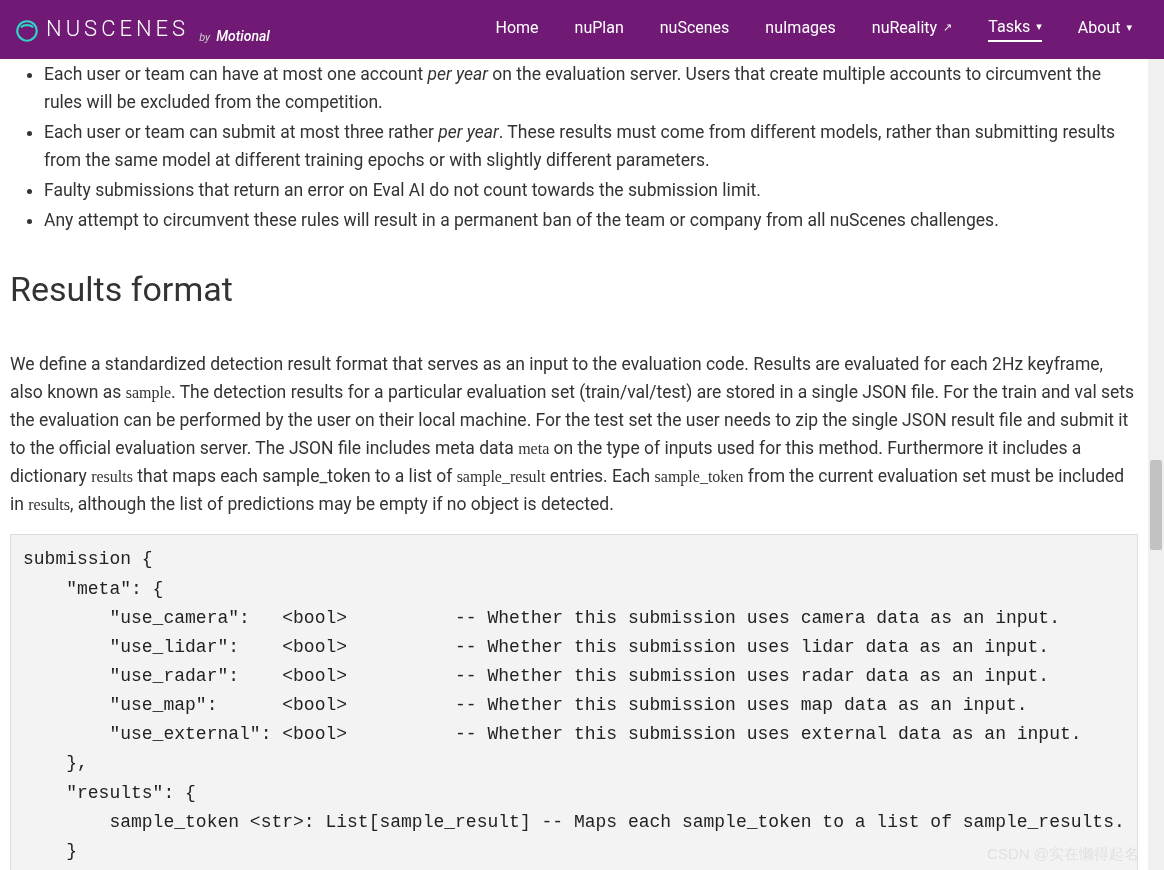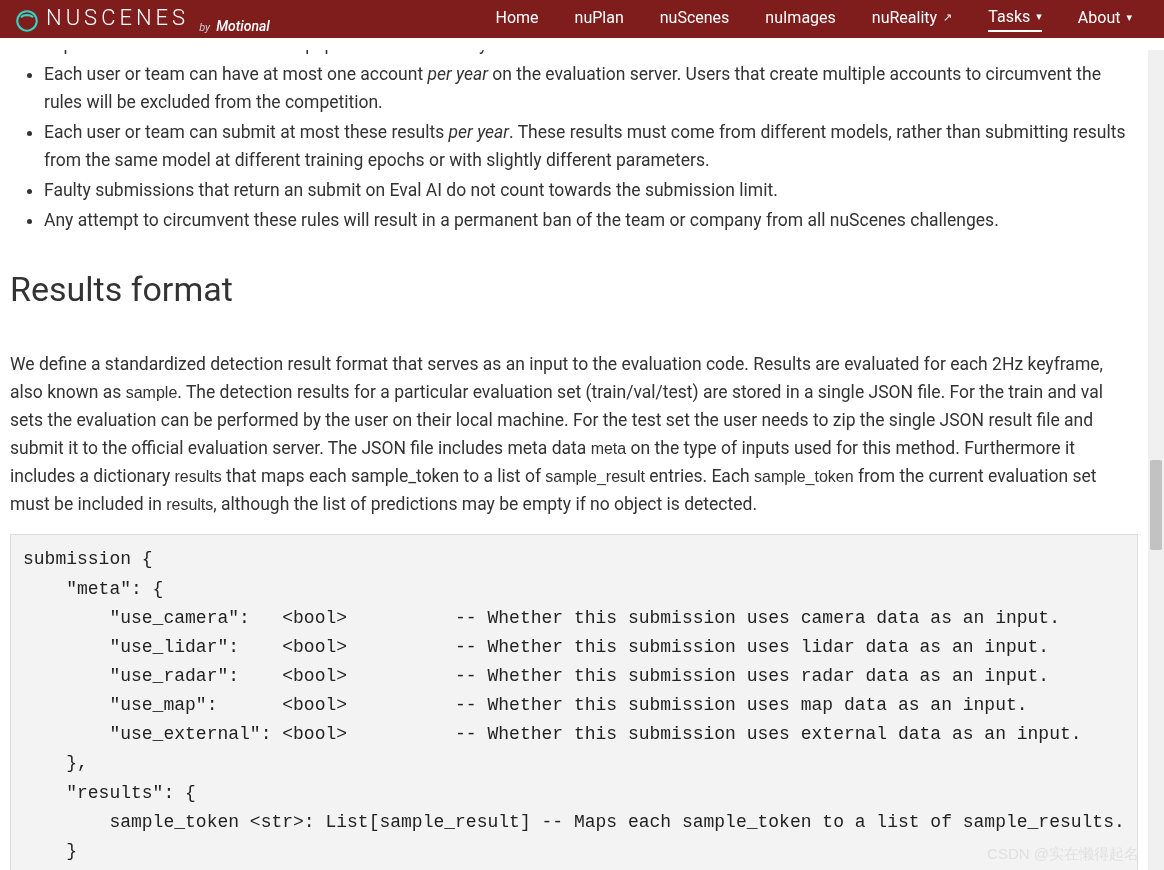--- a/index.html
+++ b/index.html
@@ -1,19 +1,19 @@
 <!DOCTYPE html>
 <html><head>
 <meta charset="utf-8">
 <style>
   * { box-sizing: border-box; margin: 0; padding: 0; }
   html, body { width: 1164px; height: 870px; overflow: hidden; font-family: -apple-system, "Segoe UI", Roboto, "Helvetica Neue", Arial, sans-serif; }
   .navbar {
-    position: fixed; top: 0; left: 0; right: 0; height: 38px;
-    background: #7f1d1d; color: #fff; display: flex; align-items: center;
+    position: fixed; top: 0; left: 0; right: 0; height: 59px;
+    background: #701a75; color: #fff; display: flex; align-items: center;
     padding: 15px 14px; z-index: 100;
   }
   .brand { display: flex; align-items: baseline; gap: 6px; }
   .brand-logo { display: flex; align-items: center; gap: 6px; font-size: 22px; font-weight: 300; letter-spacing: 4px; color:#fff; }
   .brand-logo svg { width:26px; height:26px; position:relative; top:3px; }
   .brand-by { font-size: 11px; font-style: italic; color: #ccc; margin-left:4px; }
   .brand-mot { font-size: 14px; font-style: italic; font-weight:500; color: #fff; text-align: right; }
   .nav-spacer { flex: 1; }
   .nav-links { display: flex; align-items: center; gap: 36px; padding-right: 18px; }
   .nav-link { color:#fff; font-size:16px; display:flex; align-items:center; gap:6px; cursor:pointer; padding-bottom:4px;justify-content:center; }
@@ -30,21 +30,21 @@
     font-size: 17.5px;
     line-height: 1.6;
     position: relative;
     top: -20px; 
   }
   .content ul { padding-left: 34px; margin-bottom: 20px; }
   .content li { margin-bottom: 2px; }
   .content h2 { font-size: 34px; font-weight: 400; color:#333; margin: 28px 0 34px 0; }
   .content p { margin-bottom: 16px; }
   .content em { font-style: italic; }
-  code.inline { font-family: Liberation Sans, sans-serif; font-size: 16px; }
+  code.inline { font-family: Liberation Serif, serif; font-size: 16px; }
   pre.codeblock {
     background: #f3f3f3; border: 1px solid #ddd; padding: 10px 12px;
     font-family: "Courier New", Courier, monospace; font-size: 18px;
     line-height: 1.62; white-space: pre; overflow: hidden; color:#222;
     margin-top: 6px;
   }
   .vscroll {
     position:absolute; right:0; top:50px; width:16px; height:820px;
     background:#f0f0f0;
   }
@@ -97,22 +97,22 @@
         <span class="chev">▾</span>
       </div>
     </div>
 </div>
 
 <div class="viewport">
   <div class="content">
     <ul id="rules-list">
         <li>Top leaderboard entries and their papers will be manually reviewed.</li>
         <li><span>Each user or team can have at most one account </span><em>per year</em><span> on the evaluation server. Users that create multiple accounts to circumvent the rules will be excluded from the competition.</span></li>
-        <li><span>Each user or team can submit at most these results </span><em>per year</em><span>. These results must come from different models, rather than submitting results from the same model at different training epochs or with slightly different parameters.</span></li>
-        <li>Faulty submissions that return an submit on Eval AI do not count towards the submission limit.</li>
+        <li><span>Each user or team can submit at most three rather </span><em>per year</em><span>. These results must come from different models, rather than submitting results from the same model at different training epochs or with slightly different parameters.</span></li>
+        <li>Faulty submissions that return an error on Eval AI do not count towards the submission limit.</li>
         <li>Any attempt to circumvent these rules will result in a permanent ban of the team or company from all nuScenes challenges.</li>
       </ul>
 
     <h2>Results format</h2>
 
     <p>
       <span>We define a standardized detection result format that serves as an input to the evaluation code. Results are evaluated for each 2Hz keyframe, also known as </span><code class="inline">sample</code><span>. The detection results for a particular evaluation set (train/val/test) are stored in a single JSON file. For the train and val sets the evaluation can be performed by the user on their local machine. For the test set the user needs to zip the single JSON result file and submit it to the official evaluation server. The JSON file includes meta data </span><code class="inline">meta</code><span> on the type of inputs used for this method. Furthermore it includes a dictionary </span><code class="inline">results</code><span> that maps each sample_token to a list of </span><code class="inline">sample_result</code><span> entries. Each </span><code class="inline">sample_token</code><span> from the current evaluation set must be included in </span><code class="inline">results</code><span>, although the list of predictions may be empty if no object is detected.</span>
     </p>
 
     <pre class="codeblock">submission {

